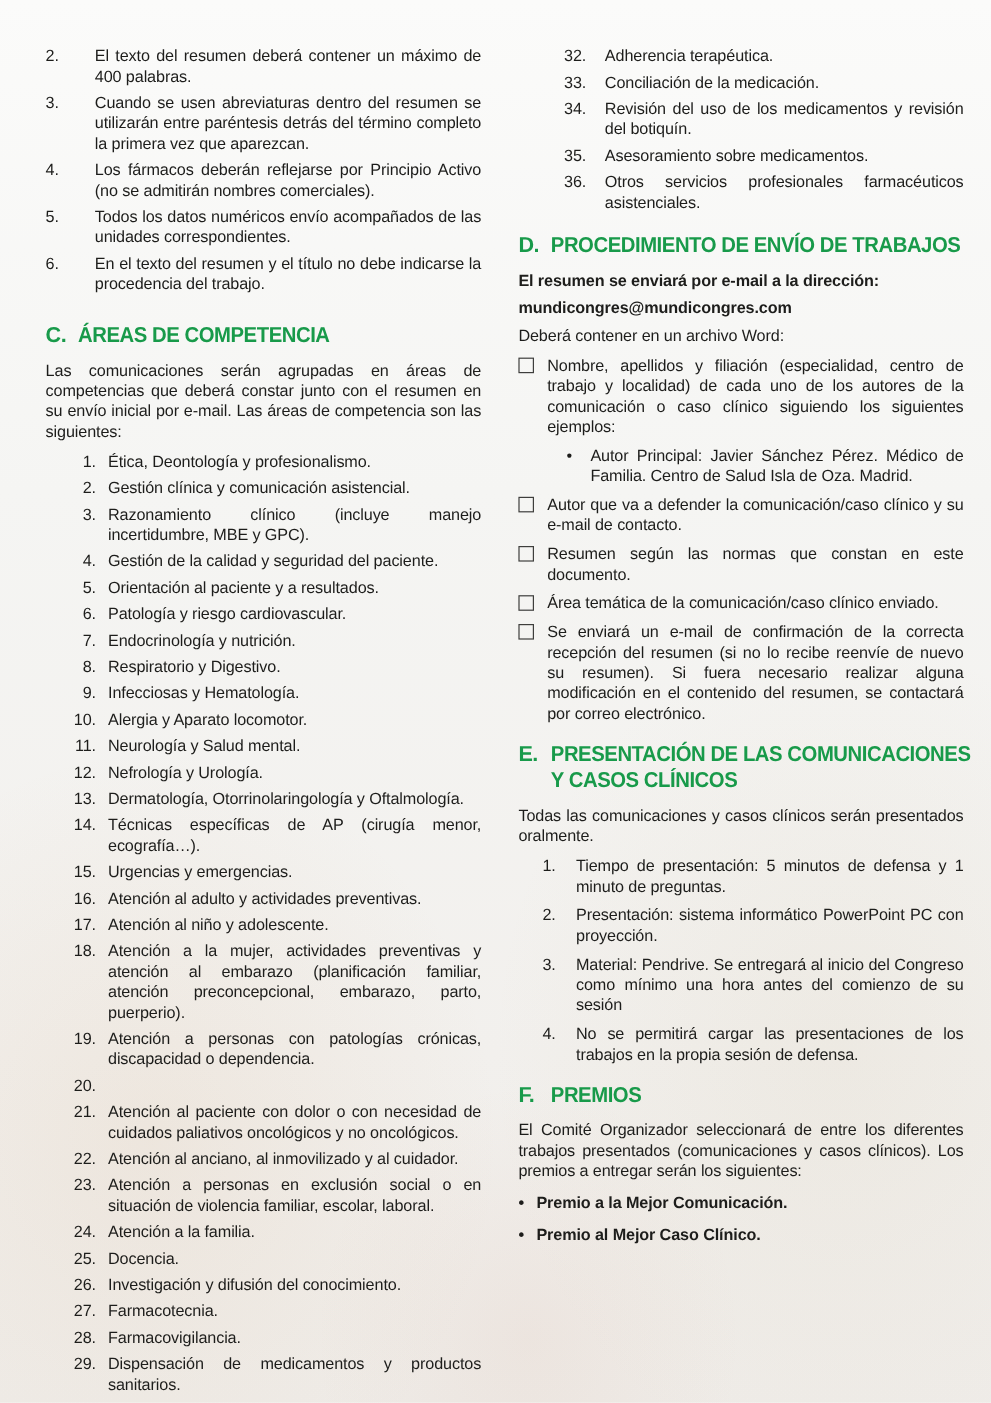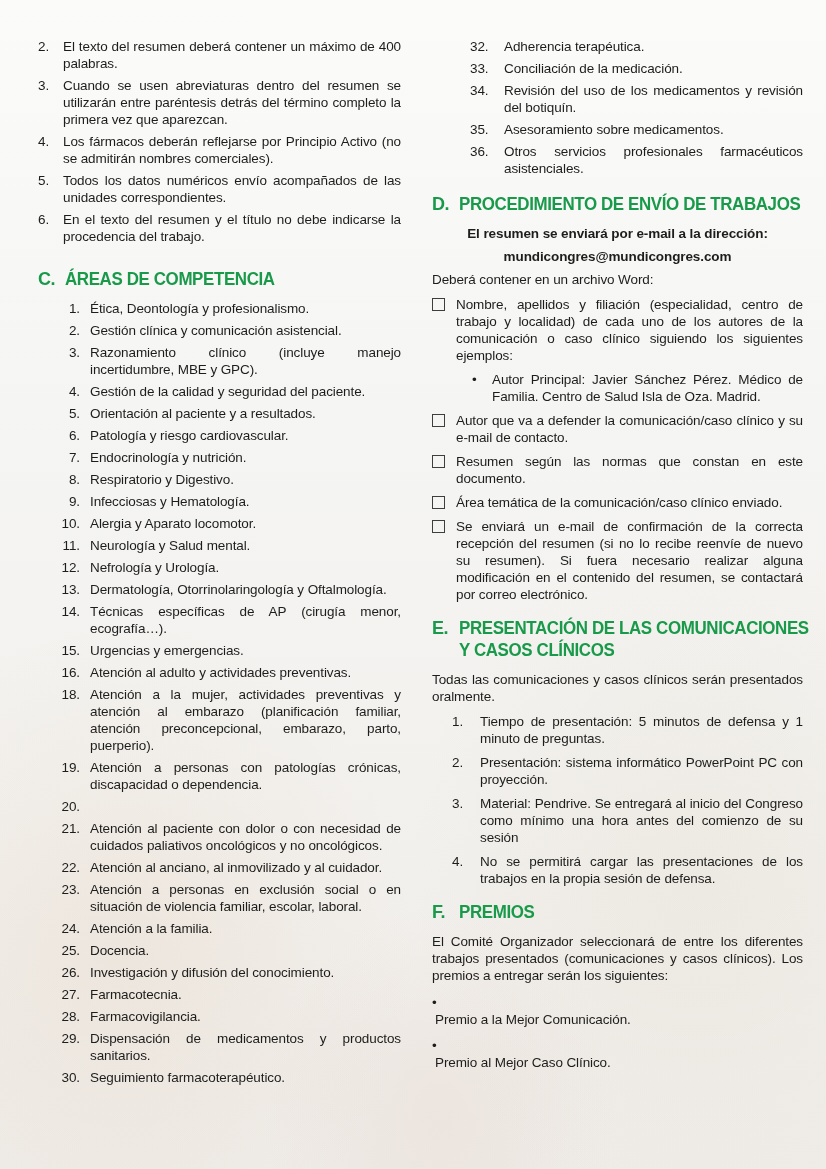--- a/index.html
+++ b/index.html
@@ -25,48 +25,48 @@
   .col-right{width:371px;flex:0 0 371px;}
 
   .heading{display:flex;gap:7px;color:#189a4a;font-weight:bold;
     font-size:18px;line-height:22px;letter-spacing:-0.4px;margin:18px 0 10px 0;}
   .h-letter{flex:0 0 20px;}
   .h-line{display:block;white-space:nowrap;transform:scaleX(0.94);transform-origin:left center;}
 
   .num-list{margin:0;padding:0;}
   .num-item{display:flex;margin-bottom:5px;}
   .num-item .num{flex:0 0 16px;text-align:left;}
-  .num-item .txt{flex:1;text-align:justify;margin-left:9px;}
+  .num-item .txt{flex:1;text-align:justify;margin-left:25px;}
 
   .areas .num-item{padding-left:18px;}
   .areas .num-item .num{flex:0 0 24px;text-align:right;}
   .areas .num-item .txt{margin-left:10px;}
 
   .areas-right .num-item{padding-left:38px;}
   .areas-right .num-item .num{flex:0 0 24px;text-align:left;}
   .areas-right .num-item .txt{margin-left:10px;}
 
   .e-list .num-item{padding-left:20px;}
   .e-list .num-item .num{flex:0 0 18px;text-align:left;}
   .e-list .num-item .txt{margin-left:10px;}
 
   p.body-par{margin:0 0 8px 0;text-align:justify;}
-  .lead-bold{margin:0 0 6px 0;font-weight:bold;text-align:center;}
+  .lead-bold{margin:0 0 6px 0;font-weight:bold;text-align:left;}
 
   .check-item{display:flex;margin-bottom:7px;}
   .checkbox{flex:0 0 11px;height:11px;border:1.5px solid #3e3e3c;margin-top:2px;box-sizing:content-box;background:transparent;}
   .check-item .txt{flex:1;margin-left:11px;text-align:justify;}
 
   .example-item{display:flex;margin:7px 0 7px 40px;}
   .ex-bullet{flex:0 0 14px;}
   .ex-bullet::before{content:"•";}
   .example-item .txt{flex:1;margin-left:6px;text-align:justify;}
   sup{font-size:8.5px;line-height:0;vertical-align:super;letter-spacing:0;}
 
-  .premio-item{display:flex;margin-bottom:9px;font-weight:normal;flex-direction:column;}
+  .premio-item{display:flex;margin-bottom:9px;font-weight:bold;}
   .premio-bullet{flex:0 0 12px;}
   .premio-bullet::before{content:"•";}
   .premio-item .txt{flex:1;margin-left:3px;}
 
   .mt-areas{margin-top:5px;}
 </style>
 </head>
 <body>
 
 <div class="page">
@@ -107,20 +107,21 @@
         </div>
 
       <div class="heading" style="margin-top:23px;">
         <span class="h-letter">C.</span>
         <span>
 
         <span class="h-line">ÁREAS DE COMPETENCIA</span>
           </span>
       </div>
 
+      <p class="body-par">Las comunicaciones serán agrupadas en áreas de competencias que deberá constar junto con el resumen en su envío inicial por e-mail. Las áreas de competencia son las siguientes:</p>
 
       <div class="num-list areas mt-areas">
 
           <div class="num-item">
             <span class="num">1.</span>
             <span class="txt">Ética, Deontología y profesionalismo.</span>
           </div>
 
           <div class="num-item">
             <span class="num">2.</span>
@@ -190,20 +191,24 @@
           <div class="num-item">
             <span class="num">15.</span>
             <span class="txt">Urgencias y emergencias.</span>
           </div>
 
           <div class="num-item">
             <span class="num">16.</span>
             <span class="txt">Atención al adulto y actividades preventivas.</span>
           </div>
 
+          <div class="num-item">
+            <span class="num">17.</span>
+            <span class="txt">Atención al niño y adolescente.</span>
+          </div>
 
           <div class="num-item">
             <span class="num">18.</span>
             <span class="txt">Atención a la mujer, actividades preventivas y atención al embarazo (planificación familiar, atención preconcepcional, embarazo, parto, puerperio).</span>
           </div>
 
           <div class="num-item">
             <span class="num">19.</span>
             <span class="txt">Atención a personas con patologías crónicas, discapacidad o dependencia.</span>
           </div>

